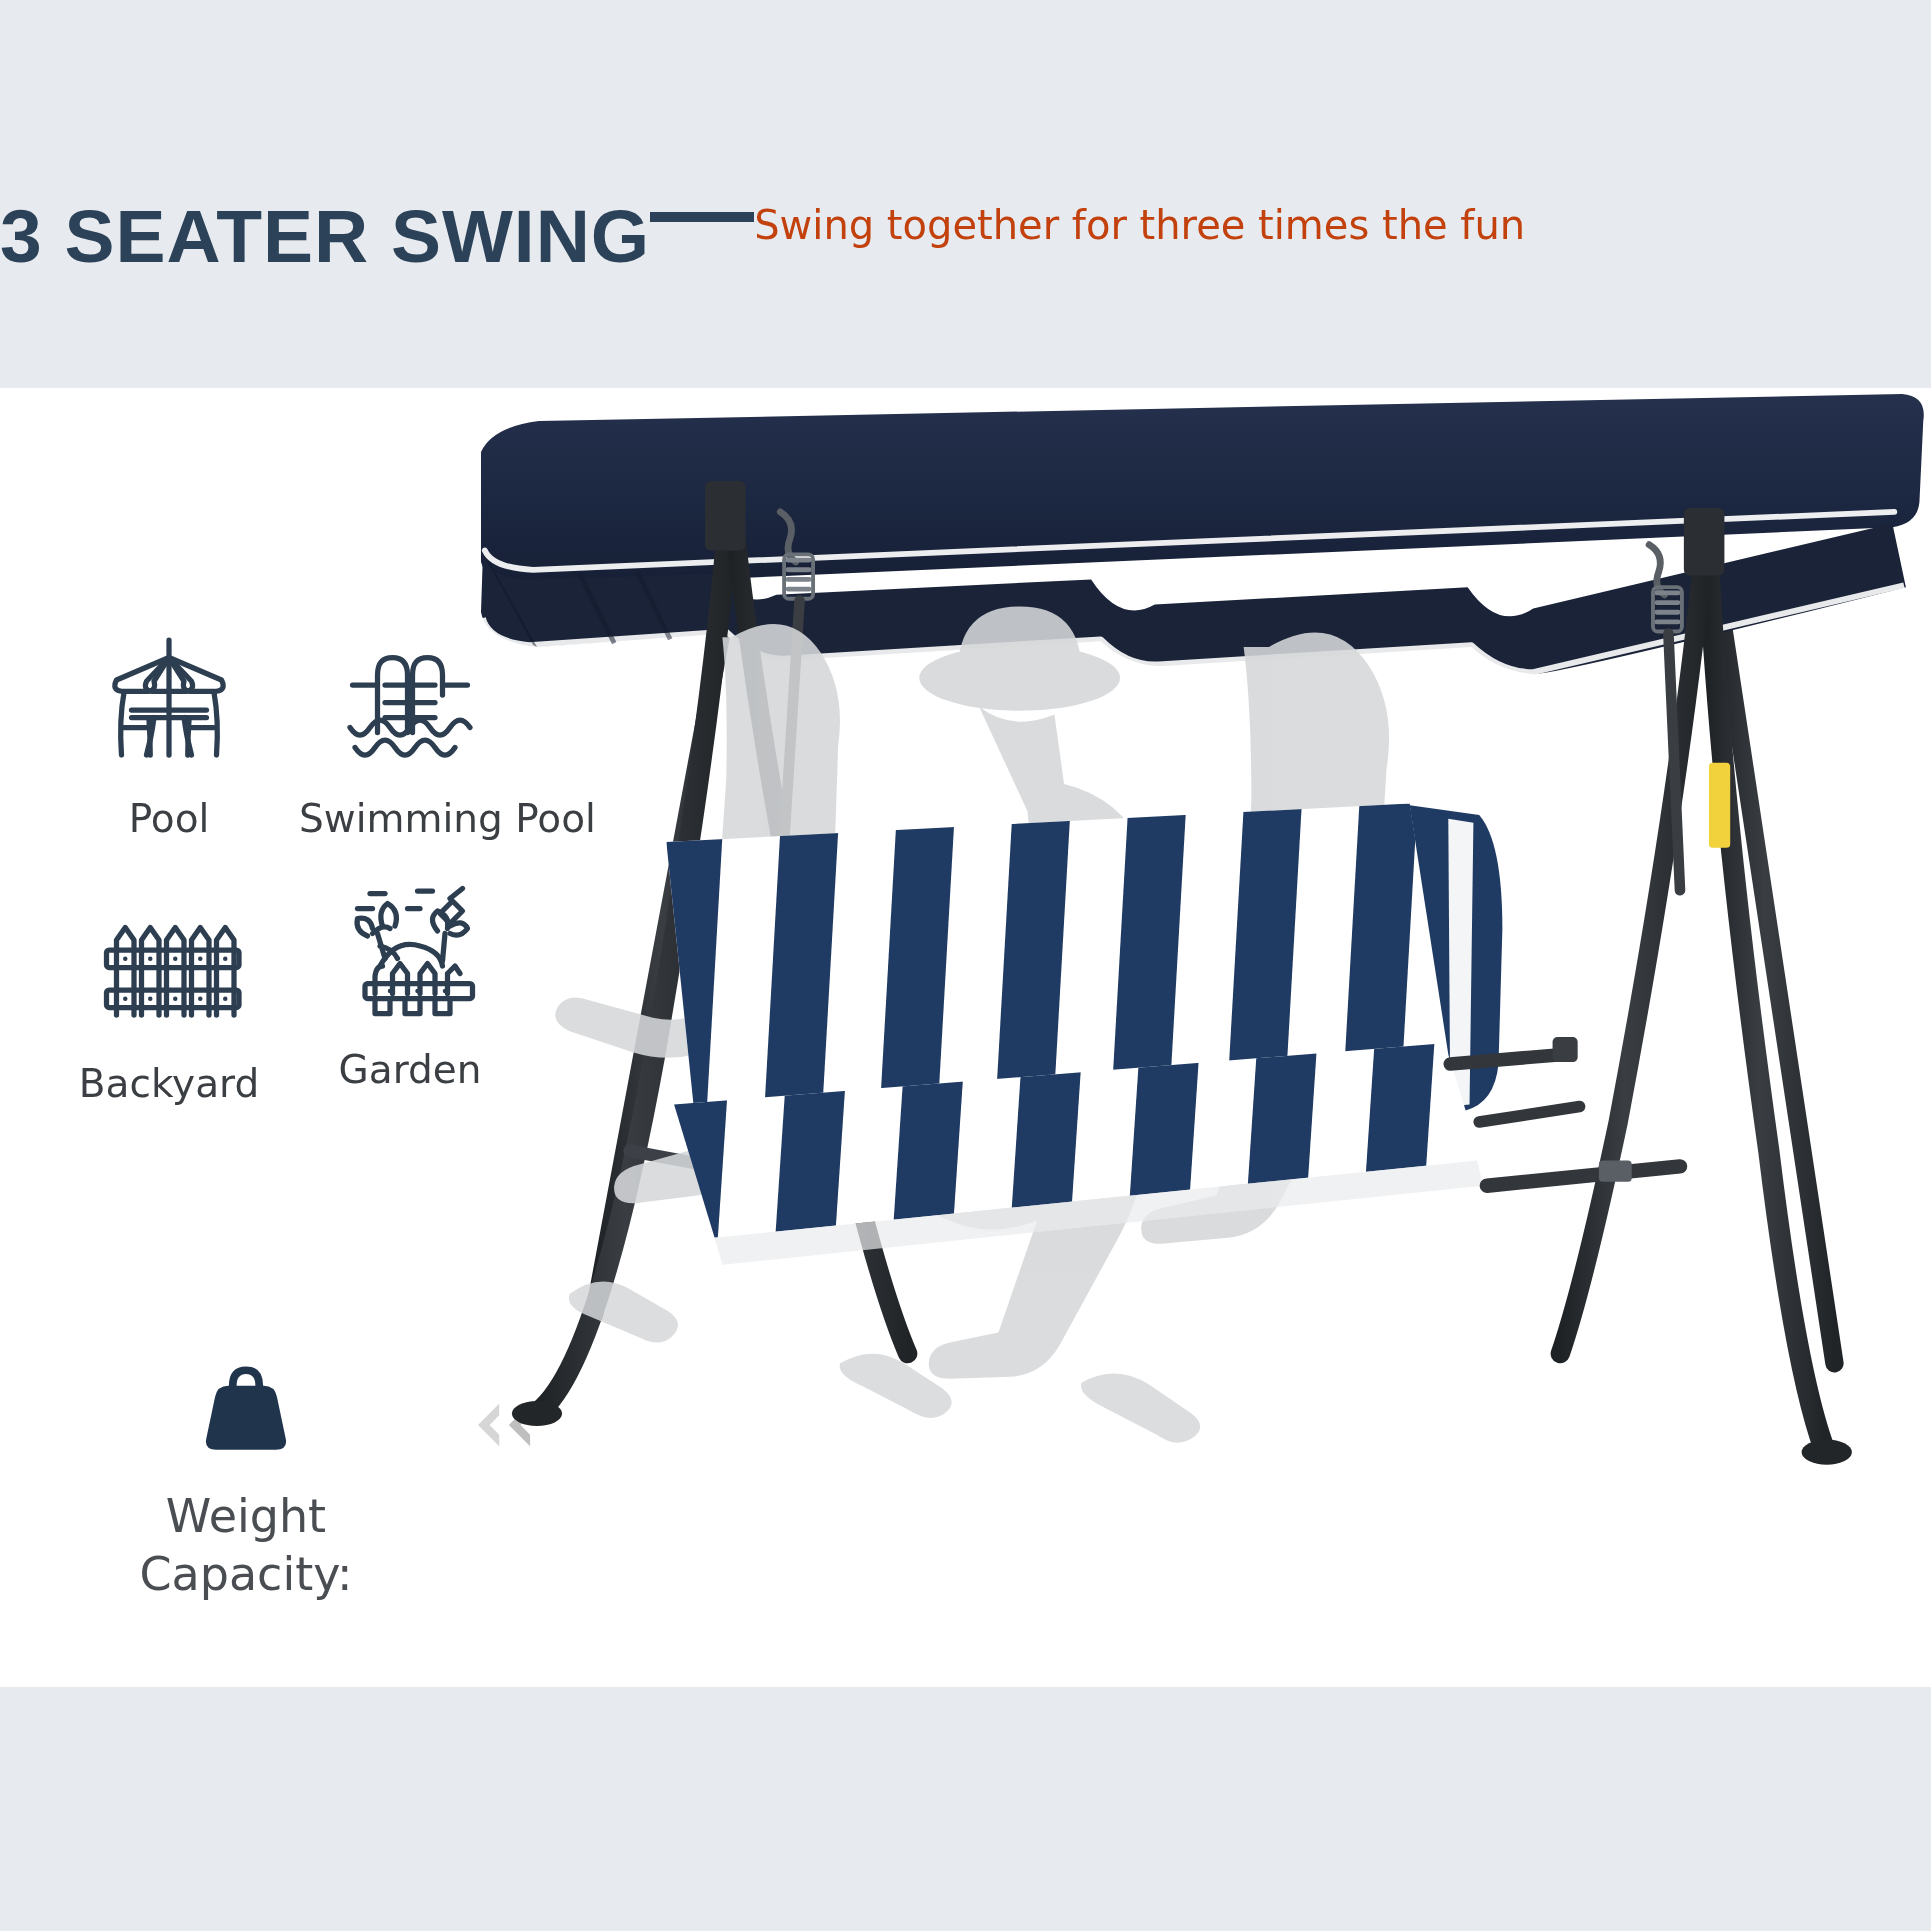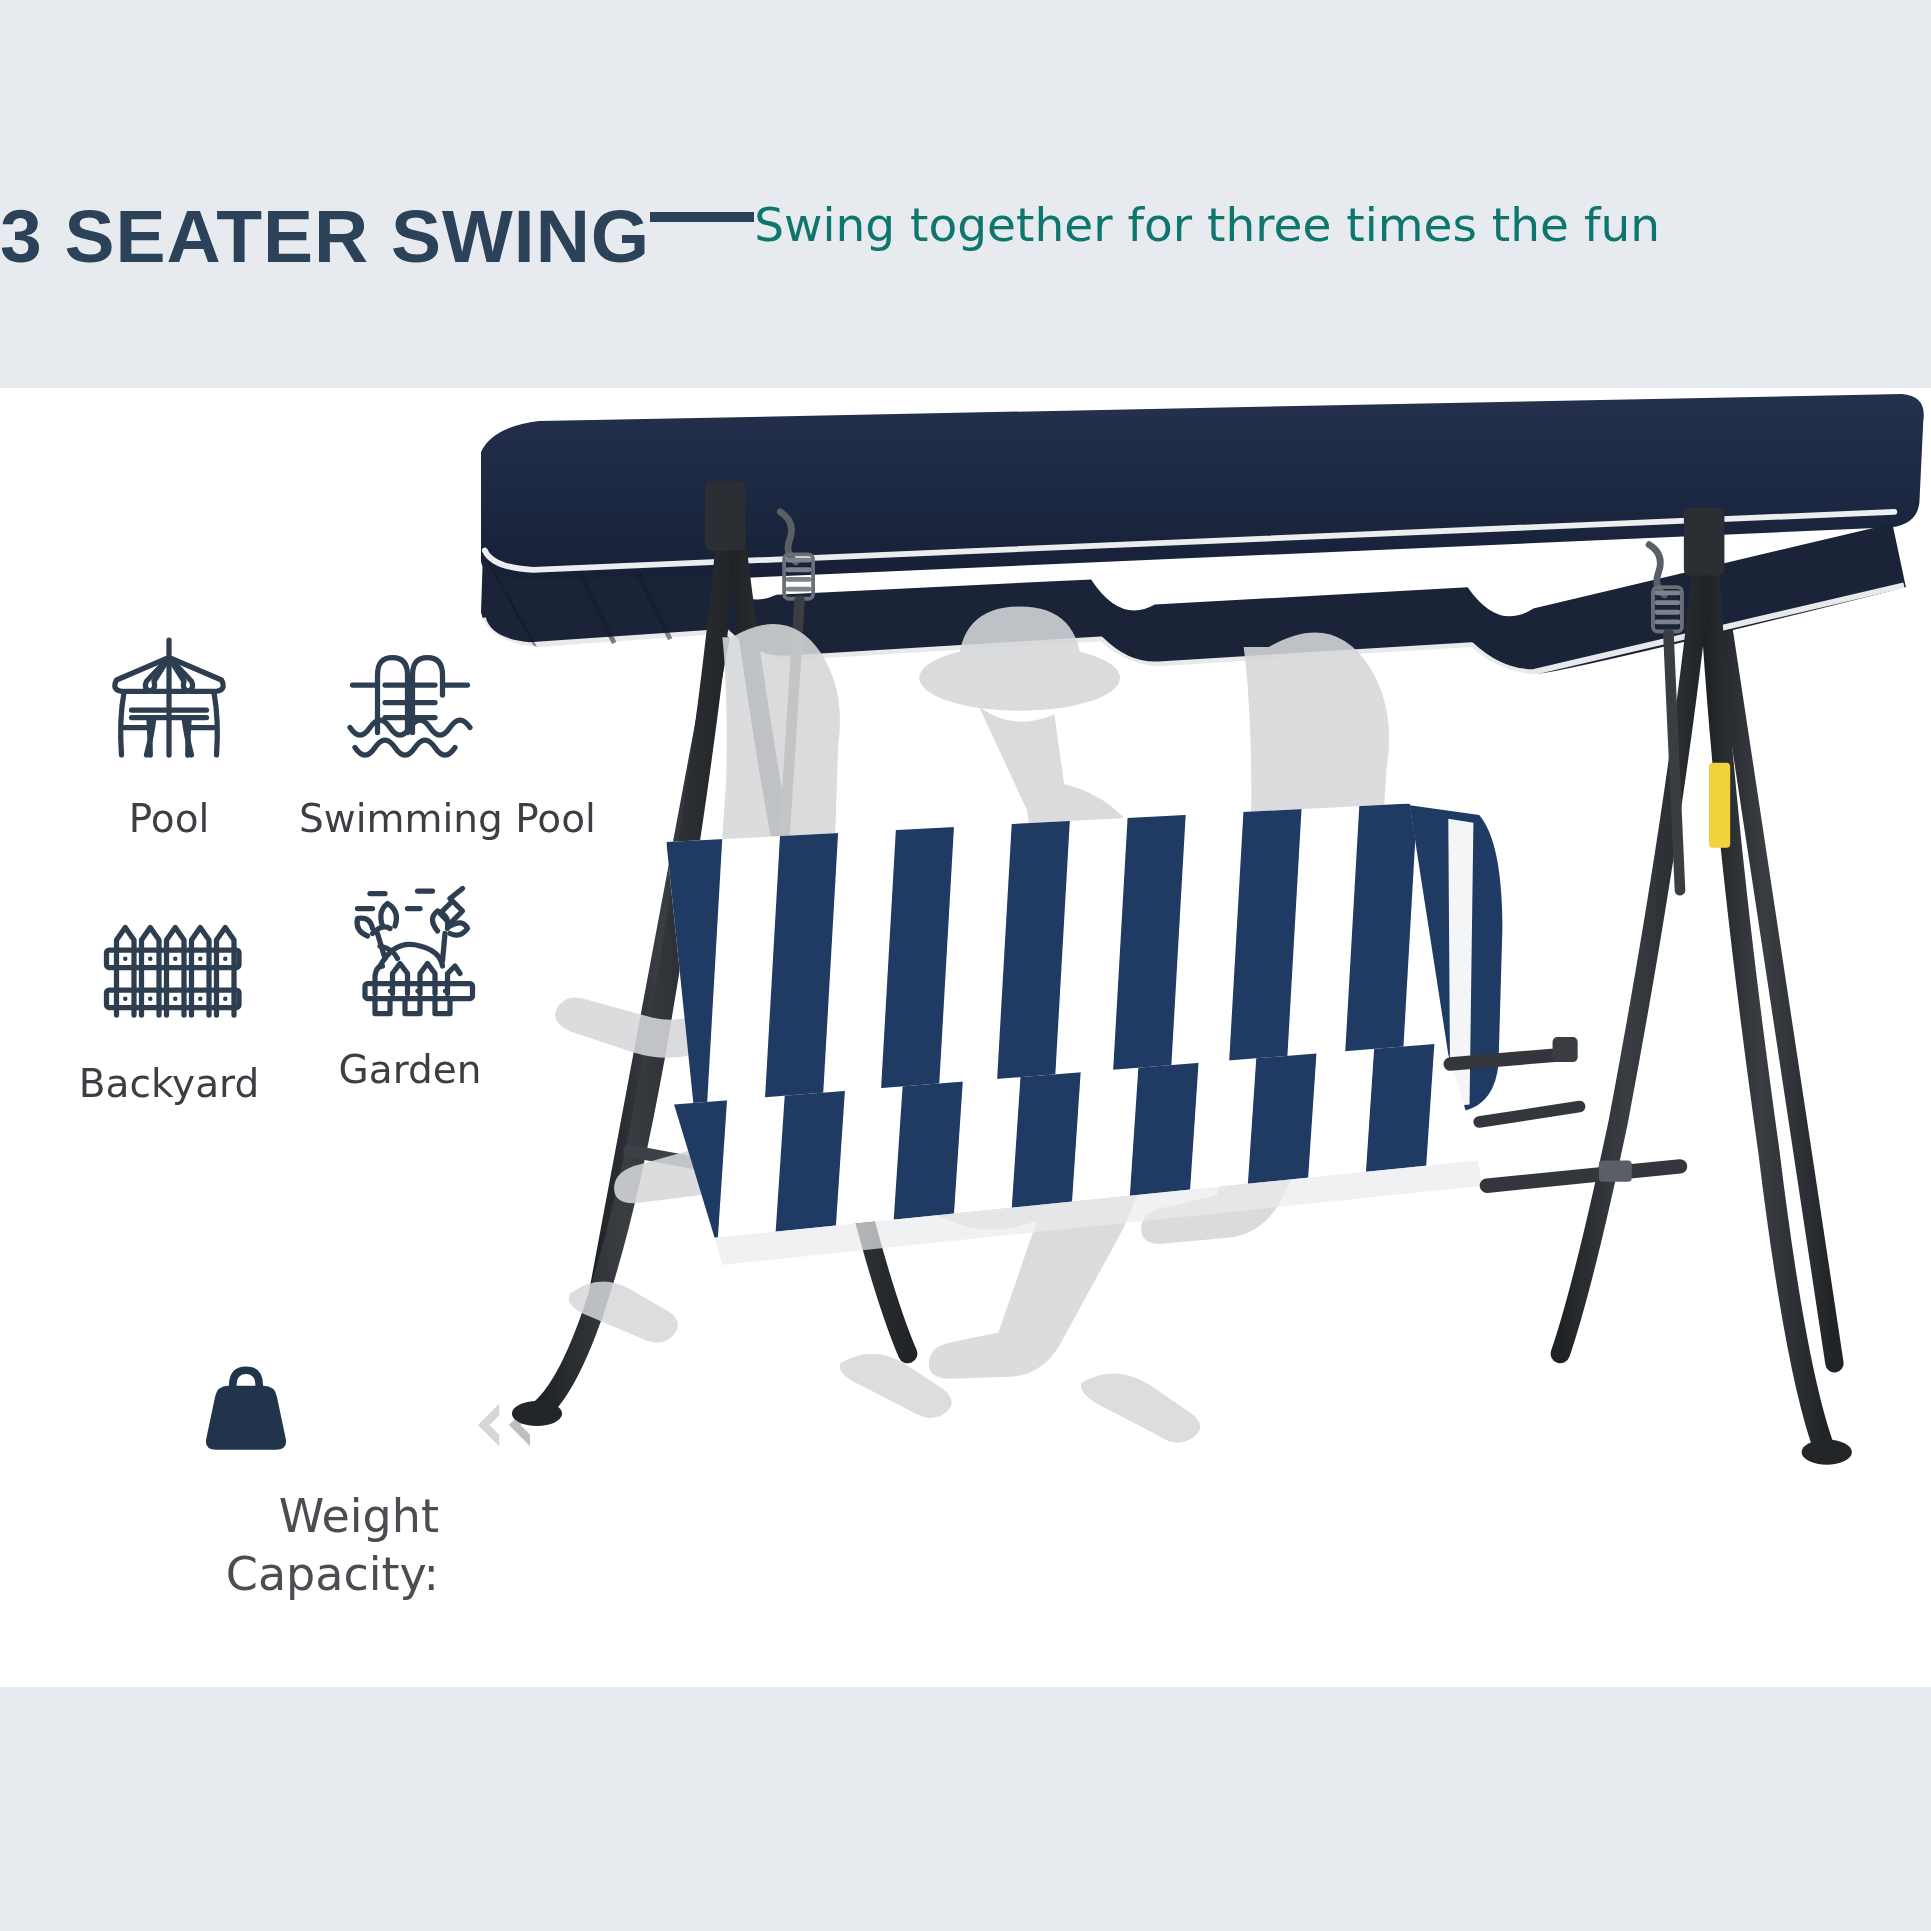--- a/index.html
+++ b/index.html
@@ -27,22 +27,22 @@
     line-height:1;
     white-space:nowrap;
   }
   #title-divider{
     margin-top:46px;
     width:104px;height:10.6px;
     background:#2b4258;
   }
   #page-subtitle{
     margin-top:61px;
-    font-size:47px;
-    color:#0f766e;
+    font-size:40px;
+    color:#c2410c;
     font-weight:normal;
     font-family:"DejaVu Sans", sans-serif;
     white-space:nowrap;
   }
 
   
   #footer-band{
     position:absolute;left:0;top:1687px;width:1931px;height:244px;
     background:#e7eaef;
   }
@@ -67,21 +67,21 @@
     font-family:"DejaVu Sans", sans-serif;
     white-space:nowrap;
   }
   #cell-patio{left:58px;top:208px;}
   #cell-pool{left:299px;top:208px;}
   #cell-backyard{left:58px;top:473px;}
   #cell-garden{left:299px;top:459px;}
 
   
   #capacity-block{
-    position:absolute;left:53px;top:1347px;width:386px;text-align:right;
+    position:absolute;left:53px;top:1347px;width:386px;text-align:center;
   }
   #capacity-icon{height:116px;display:flex;align-items:flex-end;justify-content:center;}
   #capacity-text{
     margin-top:25px;
     font-size:46px;
     line-height:1.25;
     color:#4a4e52;
     font-family:"DejaVu Sans", sans-serif;
   }
   #chevron-deco{

